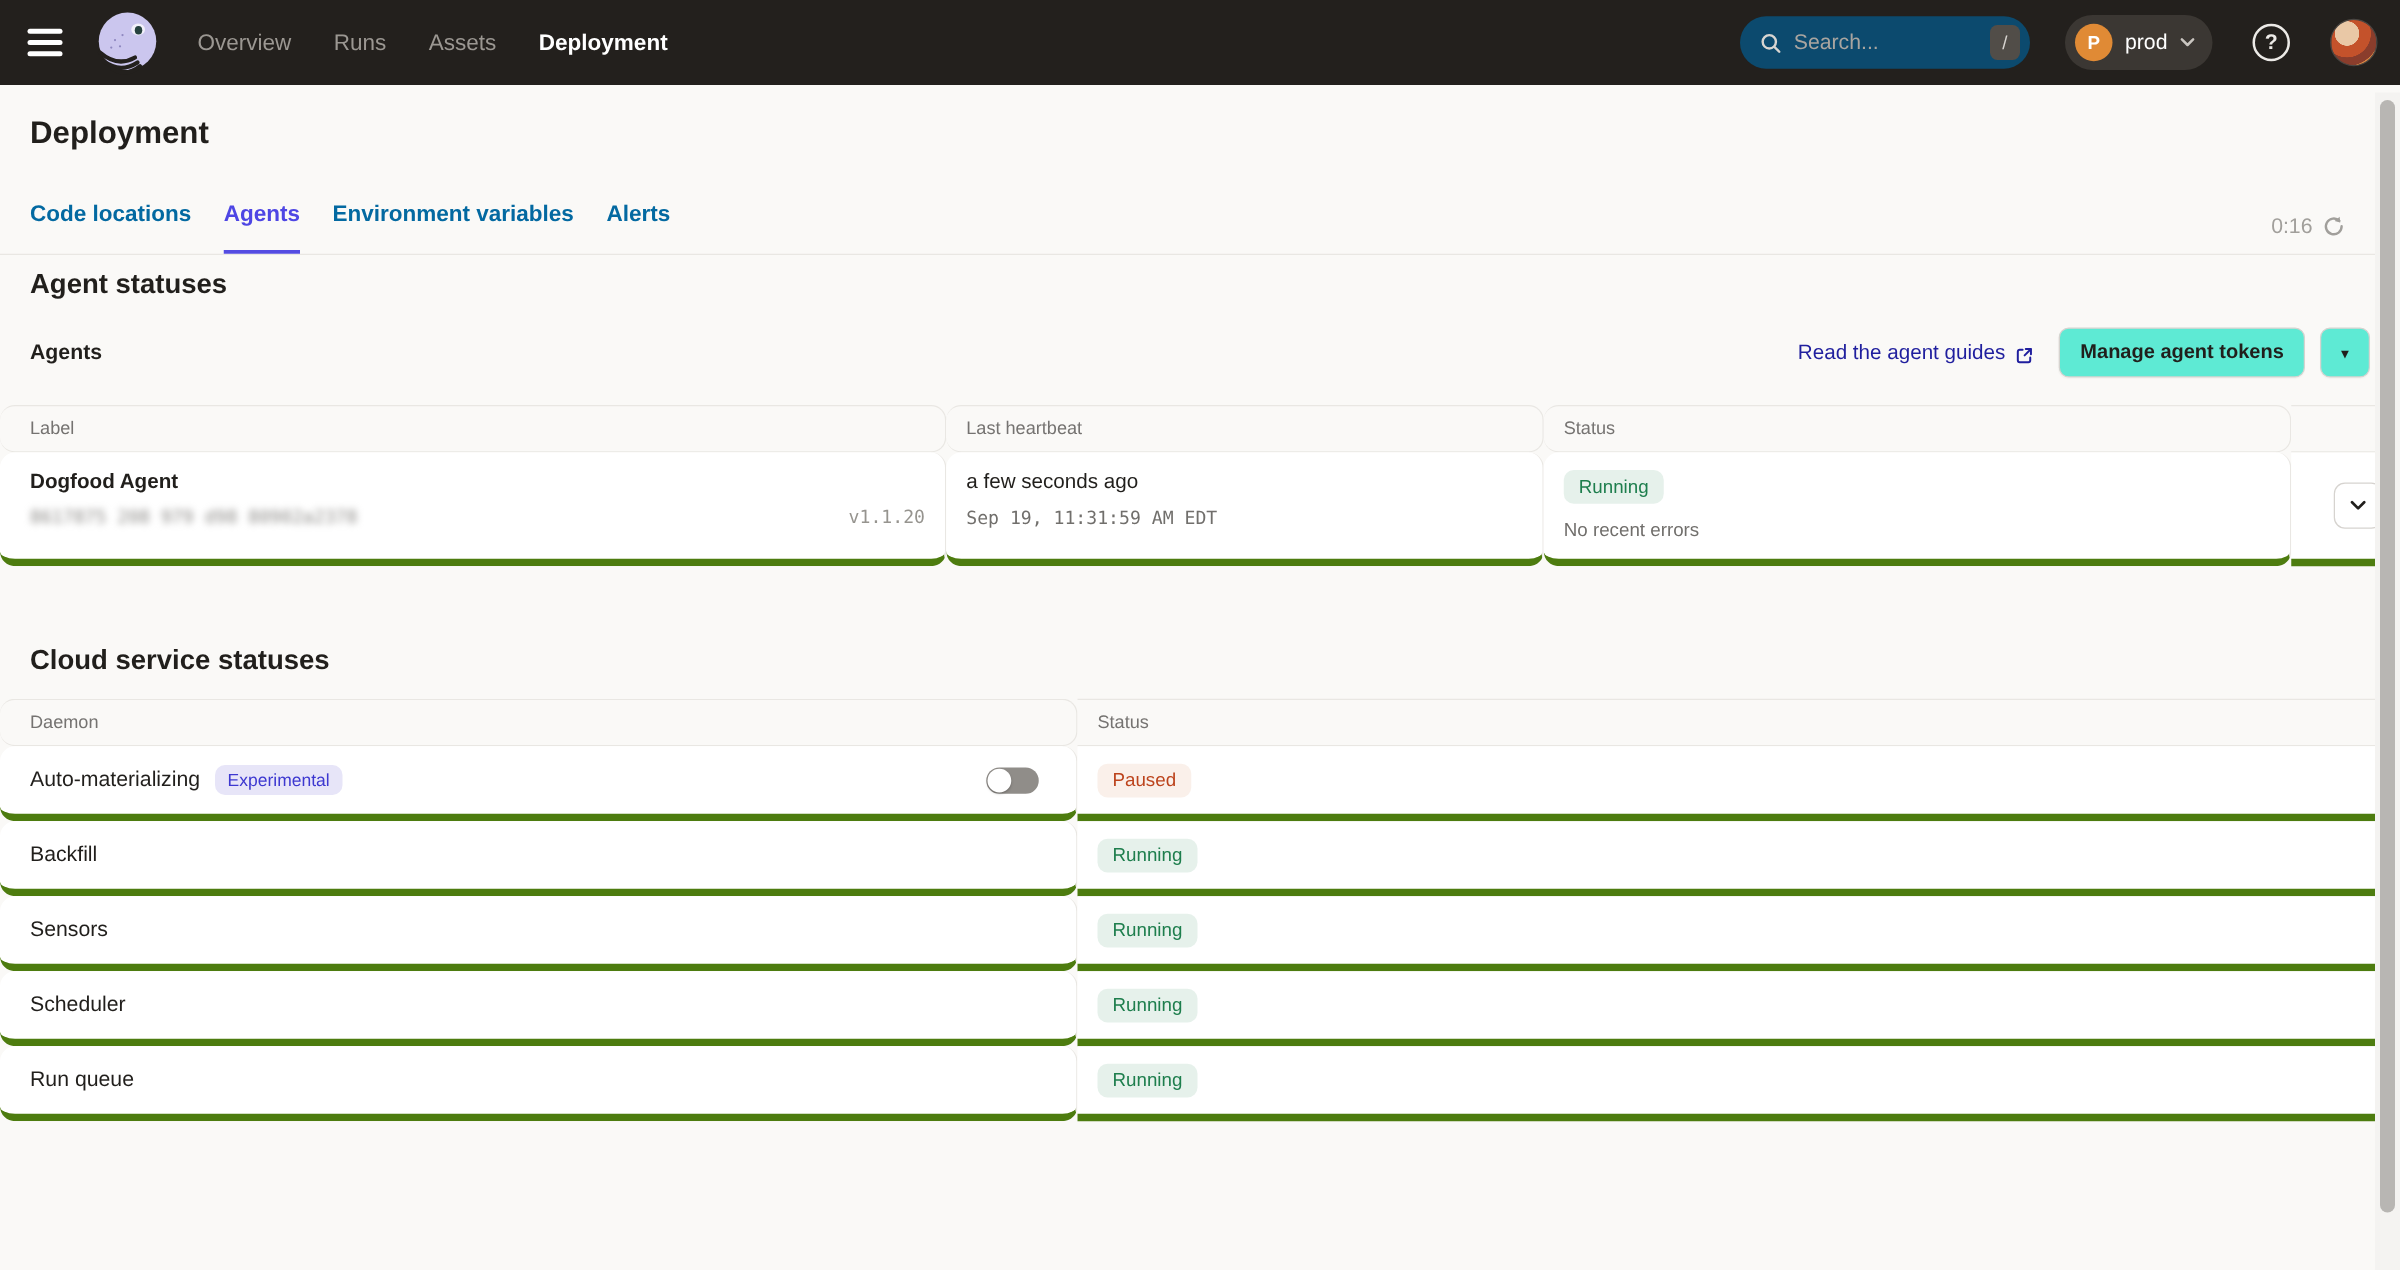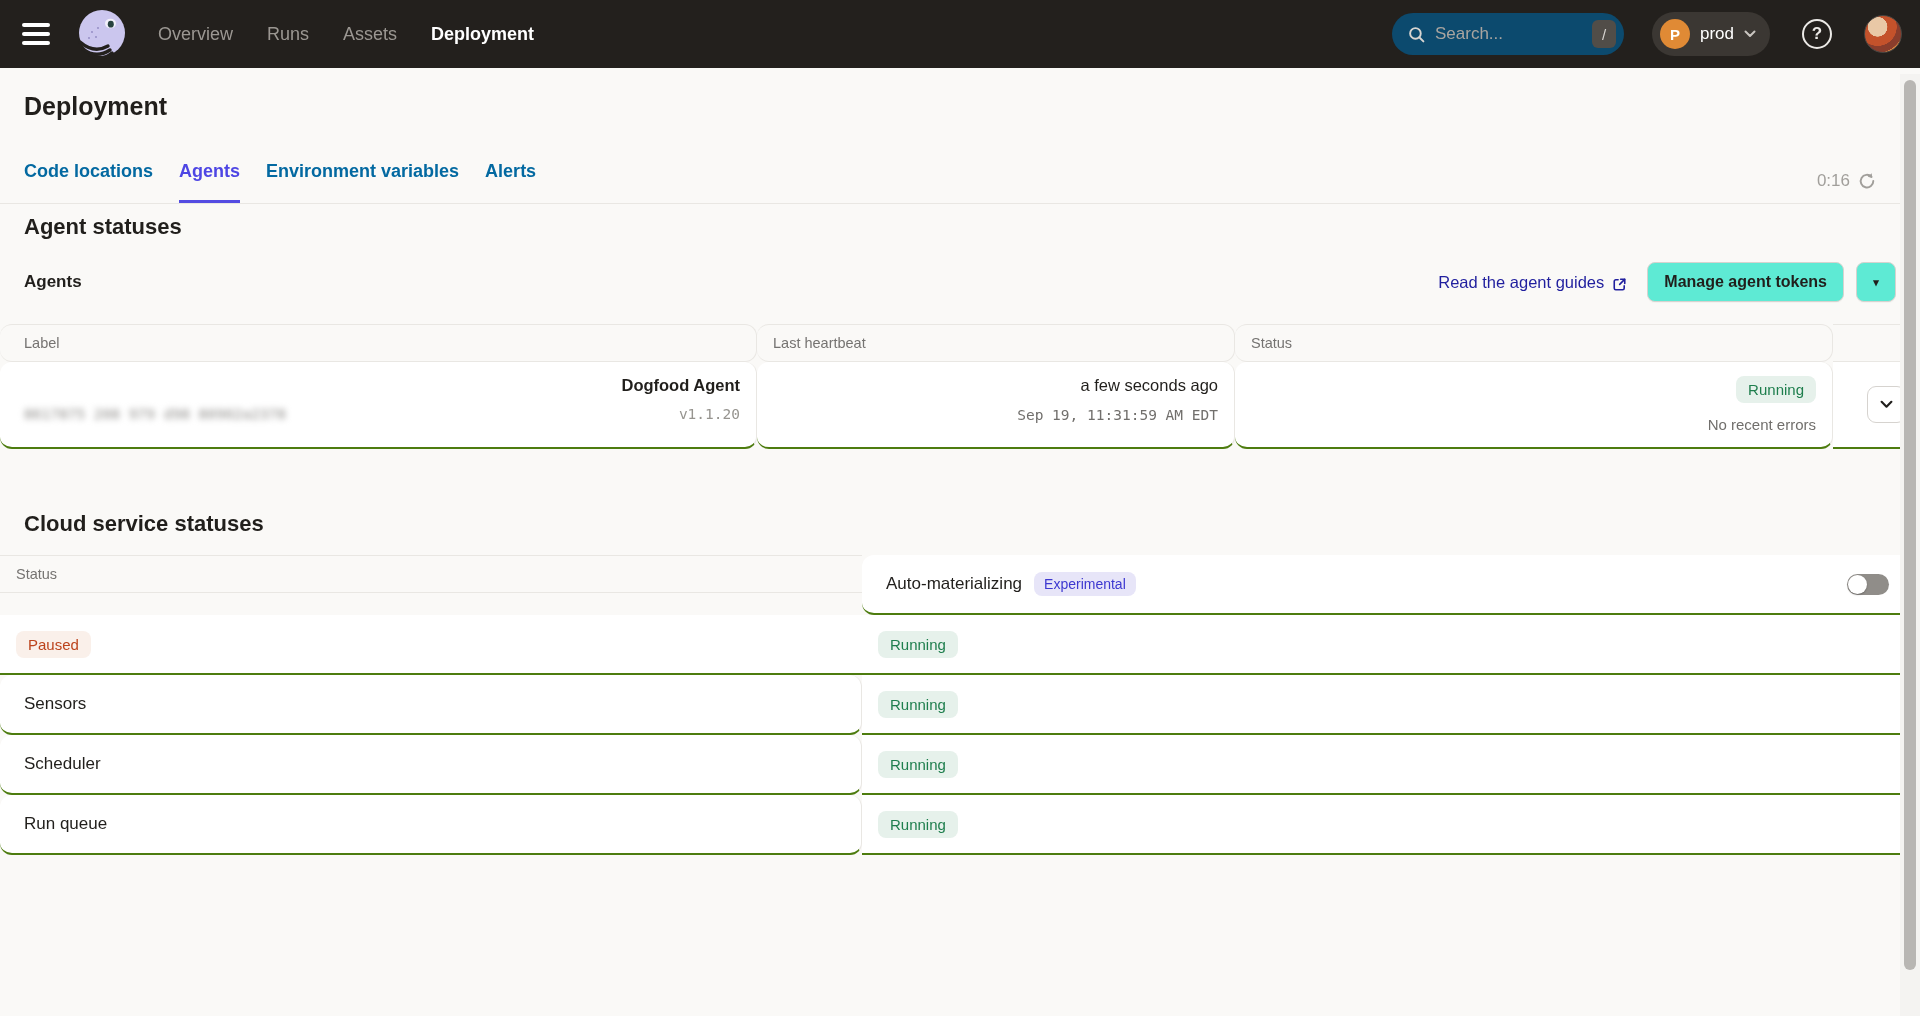--- a/index.html
+++ b/index.html
@@ -86,21 +86,21 @@
   .btn.caret-btn { width:40px; padding:0; font-size:11px; color:#211F1C; }
 
   
   .tbl { display:grid; width:100%; background:transparent; }
   .agents-table { margin-top:22px; grid-template-columns:757px 478px 598px 1fr; }
   .daemon-table { margin-top:18px; grid-template-columns:862px 1fr; }
   .th {
     font-size:14.5px; color:#757371; border-top:1px solid #E9E7E3; border-bottom:1px solid #E9E7E3;
     padding:10px 16px; height:38px; display:flex; align-items:center;
   }
-  .td { background:#FFFFFF; border-bottom:2px solid #4d7c0f; padding:14px 16px;text-align:right; }
+  .td { background:#FFFFFF; border-bottom:6px solid #4d7c0f; padding:14px 16px; }
   .first-col { padding-left:24px; }
   .col-sep { border-right:1px solid #E9E7E3;border-radius:12px; }
 
   .agent-name { font-size:16.5px; font-weight:700; color:#211F1C; }
   .agent-sub { display:flex; align-items:flex-end; justify-content:space-between; margin-top:11px; }
   .masked-id { font-size:14.5px; color:#8D8B88; filter:blur(3px); user-select:none; }
   .agent-version { font-size:14.5px; color:#96948F; }
   .hb-rel { font-size:16.5px; color:#211F1C; }
   .hb-ts { font-size:14.5px; color:#716F6C; margin-top:12px; }
   .status-note { font-size:15px; color:#716F6C; margin-top:13px; }
@@ -245,33 +245,37 @@
       <svg width="13" height="9" viewBox="0 0 12 8">
         <path d="M1.5 1.5 L6 6 L10.5 1.5" stroke="#211F1C" stroke-width="2" fill="none" stroke-linecap="round" stroke-linejoin="round"></path>
       </svg>
     </div>
   </div>
 </div>
 
 <h2 class="section-h2 h2-cloud">Cloud service statuses</h2>
 
 <div class="tbl daemon-table">
+  <div class="th first-col col-sep">Daemon</div>
   <div class="th">Status</div>
 
   <div class="td first-col col-sep daemon-cell">
     <span class="daemon-name">Auto-materializing</span>
     <span class="badge-exp">Experimental</span>
     <div class="toggle">
         <div class="knob"></div>
       </div>
   </div>
   <div class="td status-cell">
     <span class="badge badge-paused">Paused</span>
   </div>
 
+  <div class="td first-col col-sep daemon-cell">
+    <span class="daemon-name">Backfill</span>
+  </div>
   <div class="td status-cell">
     <span class="badge badge-running">Running</span>
   </div>
 
   <div class="td first-col col-sep daemon-cell">
     <span class="daemon-name">Sensors</span>
   </div>
   <div class="td status-cell">
     <span class="badge badge-running">Running</span>
   </div>

